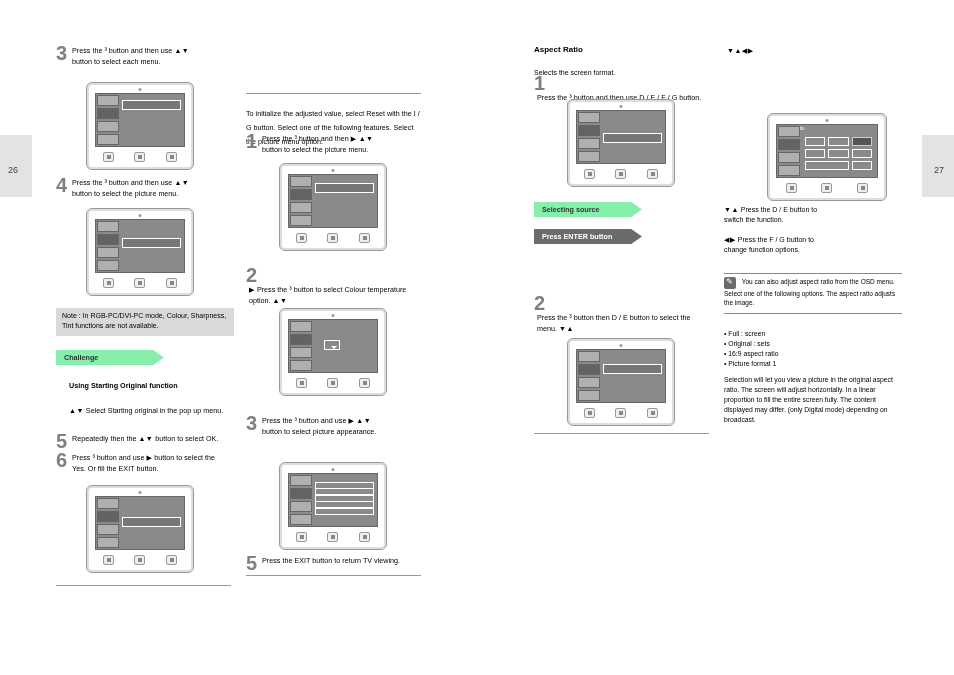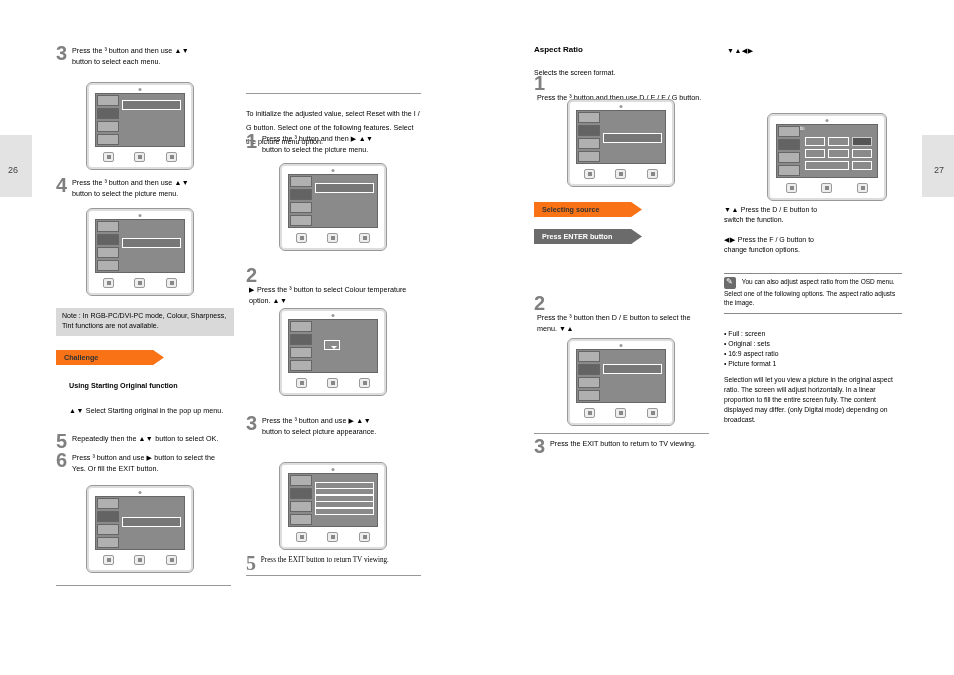--- a/index.html
+++ b/index.html
@@ -83,21 +83,21 @@
     font-weight: bold;
     padding: 7px 10px 7px 14px;
     border-radius: 0 14px 14px 0;
     box-shadow: 2px 2px 0 #bbb;
     width: 160px;
   }
   .divider { border-bottom: 1px solid #999; height: 0; }
 
   .notebox { position:absolute; padding: 3px 6px; font-size: 7px; line-height: 10px; background: #d9d9d9; }
   .tagstrip {
-    position: relative; background: #f97316; color: #333; font-size: 7.2px; font-weight: bold;
+    position: relative; background: #86efac; color: #333; font-size: 7.2px; font-weight: bold;
     padding: 3px 8px; width: 108px;
     clip-path: polygon(0 0, 90% 0, 100% 50%, 90% 100%, 0 100%);
   }
   .tagstrip.dark { background: #6b6b6b; color: #fff; box-shadow: 2px 2px 0 #bbb; }
   .tag-text { font-size: 7px; line-height: 10px; }
 
   .info-div { border-top:0.6px solid #888; margin-bottom:3px; }
   .info-icon {
     display:inline-block; width:12px; height:12px; background:#6b6b6b; border-radius:2px; vertical-align:top;
     position:relative; margin-right:4px;
@@ -275,21 +275,21 @@
             <div class="row"></div>
             <div class="row"></div>
           </div>
       </div>
       <div class="btnrow">
           <div class="sbtn"></div>
           <div class="sbtn"></div>
           <div class="sbtn"></div>
         </div>
     </div>
-    <div class="step" style="left:0;top:510px;width:175px;font-family:Liberation Serif, serif;">
+    <div class="step" style="left:0;top:510px;width:175px;">
       <span class="step-num">5</span>
       <span class="step-text">Press the EXIT button to return TV viewing.</span>
     </div>
     <div class="divider" style="position:absolute;left:0;top:530px;width:175px;"></div>
   </div>
 
   <div class="col col3">
     <div style="position:absolute;left:0;top:0;font-weight:bold;font-size:8px">Aspect Ratio</div>
     <div class="intro" style="position:absolute;left:0;top:12px;width:175px;font-size:7px;">Selects the screen format.</div>
 
@@ -335,24 +335,20 @@
           </div>
           <div class="bar" style="top:14px"></div>
         </div>
       <div class="btnrow">
           <div class="sbtn"></div>
           <div class="sbtn"></div>
           <div class="sbtn"></div>
         </div>
     </div>
     <div class="divider" style="position:absolute;left:0;top:388px;width:175px;"></div>
-    <div class="step" style="left:0;top:393px;width:175px;">
-      <span class="step-num">3</span>
-      <span class="step-text">Press the EXIT button to return to TV viewing.</span>
-    </div>
   </div>
 
   <div class="col col4">
     <div class="step" style="left:0;top:0;width:175px;">
       <span class="step-text"><span class="sym">▼▲◀▶</span></span>
     </div>
     <div class="device device-wide" style="left:43px;top:68px;">
       <div class="screen">
           <div class="scr-head">Aspect Ratio</div>
           <div class="side">

